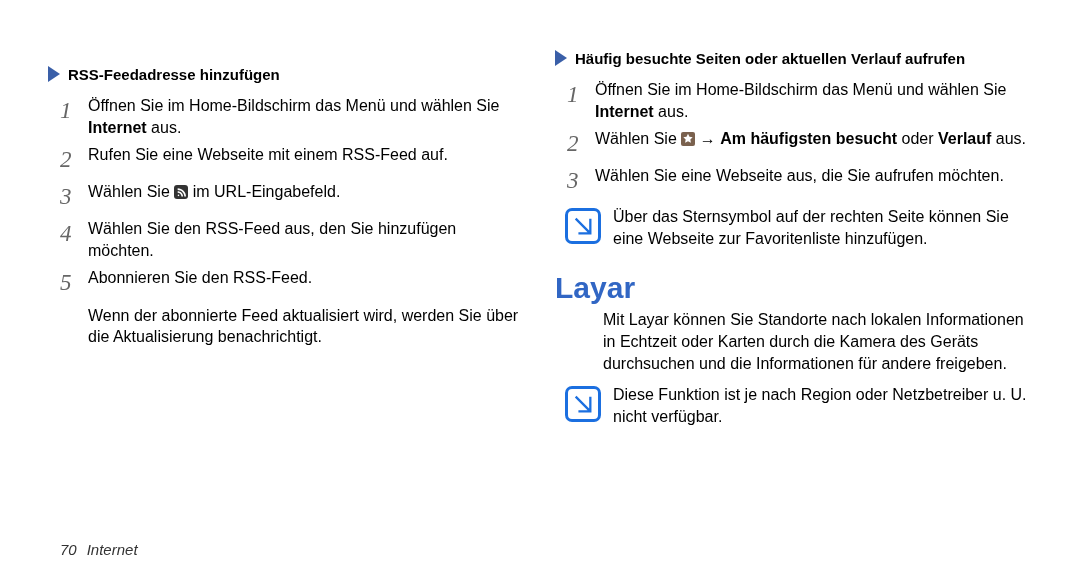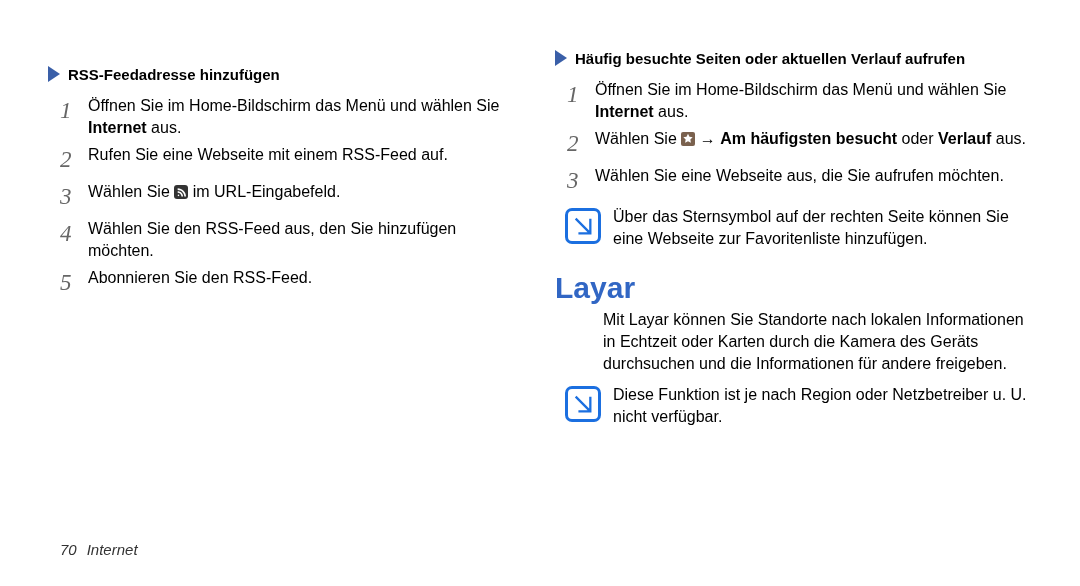--- a/index.html
+++ b/index.html
@@ -197,20 +197,21 @@
     <div class="num-line">
       <div class="num">4</div>
       <div class="num-text">Wählen Sie den RSS-Feed aus, den Sie hinzufügen möchten.</div>
     </div>
 
     <div class="num-line">
       <div class="num">5</div>
       <div class="num-text">Abonnieren Sie den RSS-Feed.</div>
     </div>
 
+    <div class="plain">Wenn der abonnierte Feed aktualisiert wird, werden Sie über die Aktualisierung benachrichtigt.</div>
   </div>
 
   <div class="col">
 
     <div class="subheading" style="margin-top:0">
       <div class="chev"></div>
       <div class="subheading-text">Häufig besuchte Seiten oder aktuellen Verlauf aufrufen</div>
     </div>
 
     <div class="num-line">

